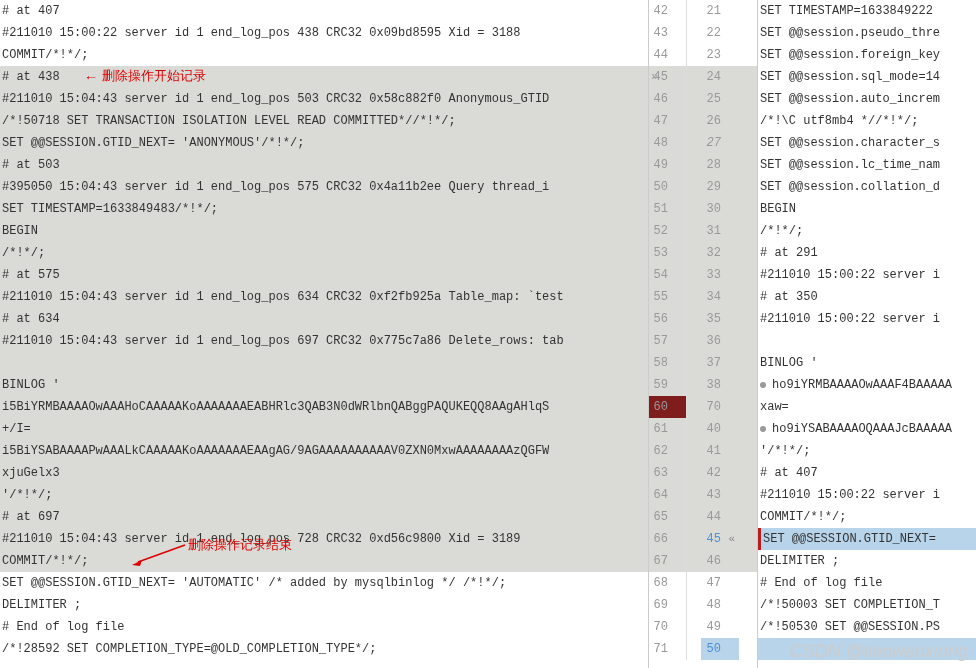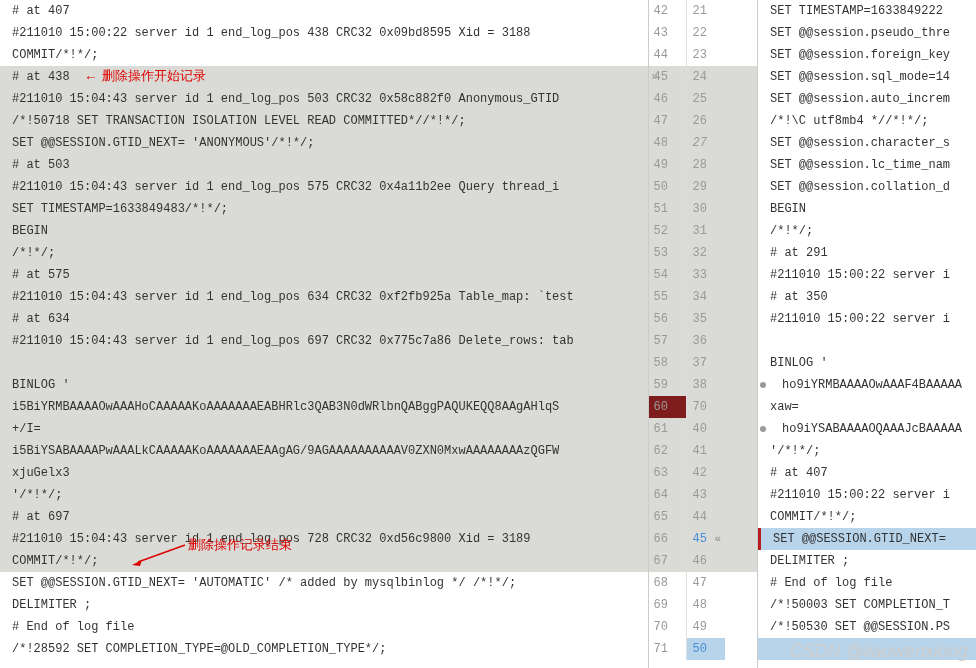--- a/index.html
+++ b/index.html
@@ -18,29 +18,30 @@
     .pane-center { flex: 0 0 110px; position: relative; }
     .pane-right { flex: 1; position: relative; overflow: hidden; }
     
     .code-line {
       display: flex;
       height: 22px;
       line-height: 22px;
       white-space: nowrap;
     }
     .code-line .text {
-      padding-left: 12px;
+      padding-left: 2px;
       overflow: hidden;
     }
     .highlighted { background: #dadbd6; }
     
     .gutter-pair {
       display: flex;
       height: 22px;
       line-height: 22px;
+      gap: 14px;
     }
     .gutter-pair .gn {
       width: 38px;
       text-align: right;
       padding-right: 18px;
       color: #999;
       font-size: 12px;
       position: relative;
     }
     .gutter-pair .gn.blue { color: #4a90d9; }
@@ -112,21 +113,21 @@
       <div class="code-line highlighted">
         <div class="text">/*!50718 SET TRANSACTION ISOLATION LEVEL READ COMMITTED*//*!*/;</div>
       </div>
       <div class="code-line highlighted">
         <div class="text">SET @@SESSION.GTID_NEXT= 'ANONYMOUS'/*!*/;</div>
       </div>
       <div class="code-line highlighted">
         <div class="text"># at 503</div>
       </div>
       <div class="code-line highlighted">
-        <div class="text">#211010 15:04:43 server id 1  end_log_pos 575 CRC32 0x4a11b2ee  Query   thread_i</div>
+        <div class="text">#395050 15:04:43 server id 1  end_log_pos 575 CRC32 0x4a11b2ee  Query   thread_i</div>
       </div>
       <div class="code-line highlighted">
         <div class="text">SET TIMESTAMP=1633849483/*!*/;</div>
       </div>
       <div class="code-line highlighted">
         <div class="text">BEGIN</div>
       </div>
       <div class="code-line highlighted">
         <div class="text">/*!*/;</div>
       </div>

